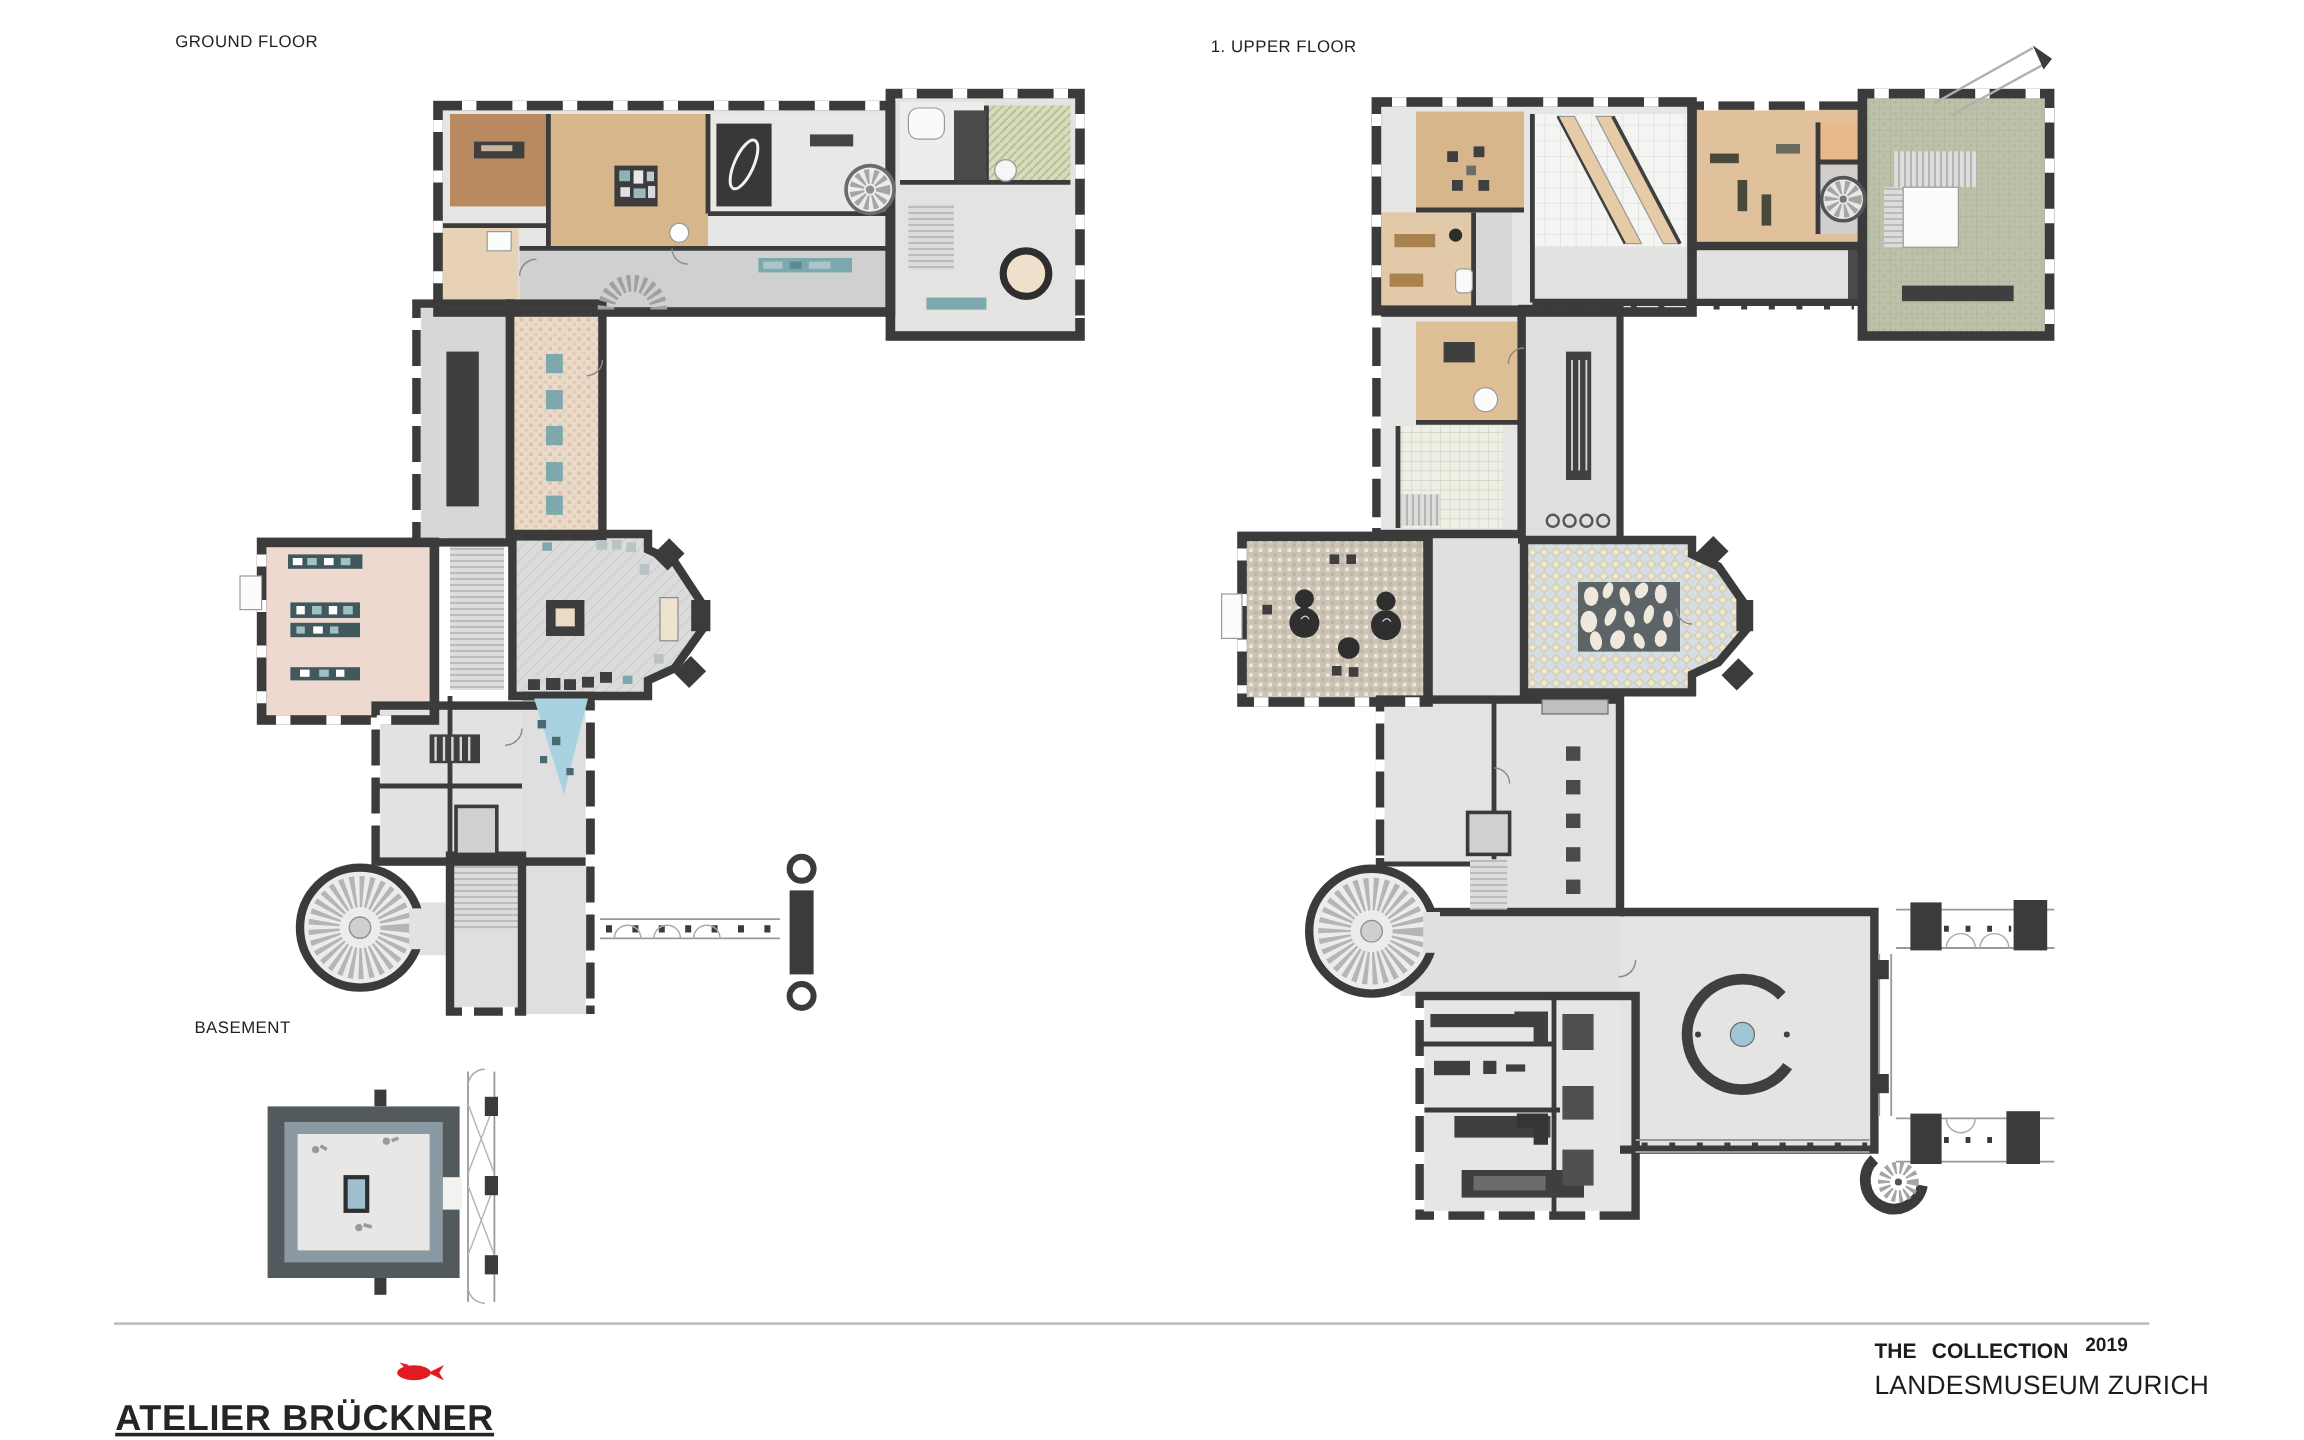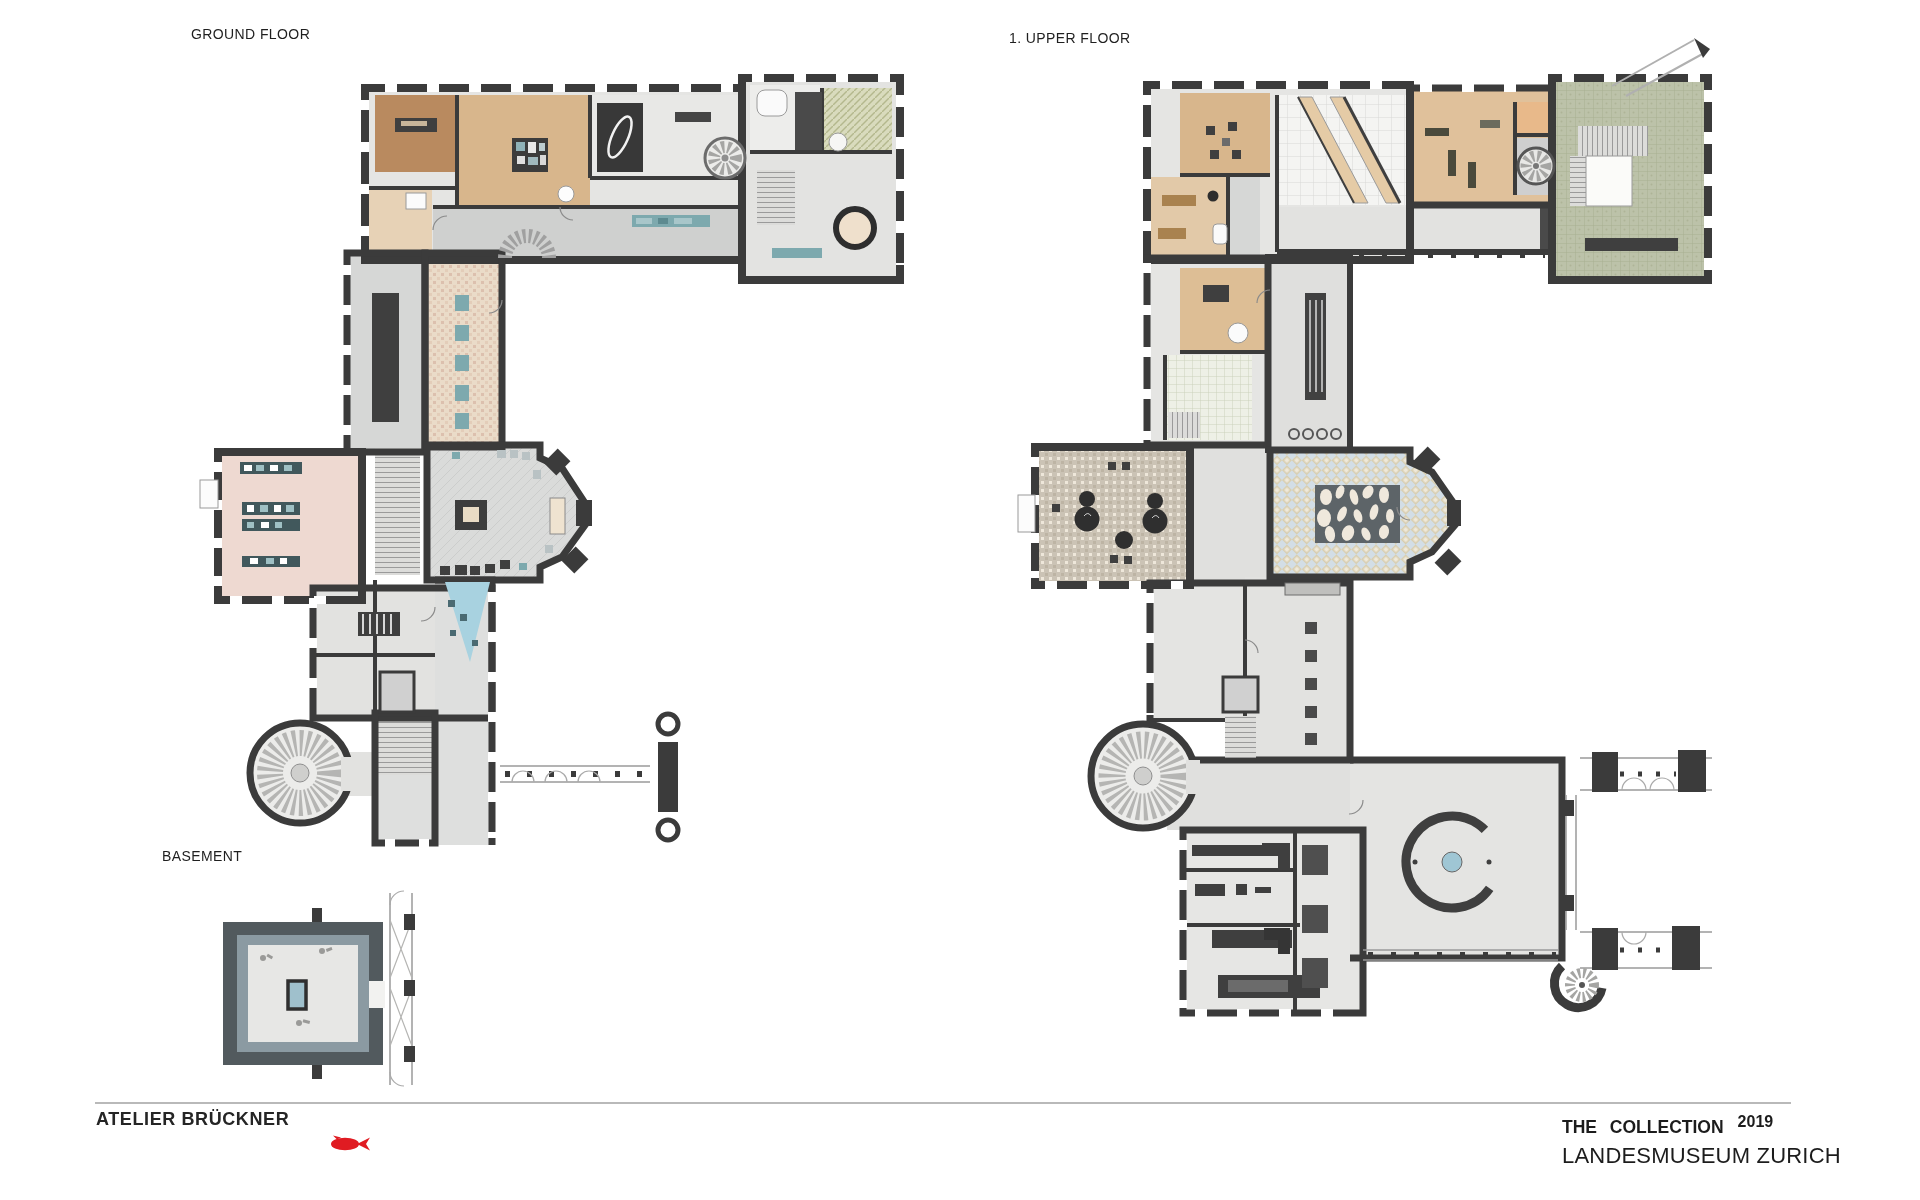--- a/index.html
+++ b/index.html
@@ -1,21 +1,21 @@
 <!DOCTYPE html>
 <html style="--ink: #1f1f1f; --brand-red: #e01b22; --wall-dark: #3b3b3b; --floor-light: #e5e5e3; --floor-mid: #d2d3d2; --wood-dark: #b98a5f; --wood: #d8b68c; --wood-pale: #e7d2b6; --room-pink: #eed9d1; --room-sage: #bcc2a9; --room-olive: #d9dbbd; --diamond-blue: #d3dee6; --diamond-beige: #d8ceb0; --taupe: #cbc3b5; --teal-case: #7da9ae; --slate: #8b9aa2; --water-blue: #a8d2e0;"><head>
 <meta charset="utf-8">
 <style>
   html,body{margin:0;padding:0;background:#fff;}
   .sheet{position:relative;width:1920px;height:1200px;background:#fff;overflow:hidden;
          font-family:"Liberation Sans",sans-serif;color:var(--ink,#1f1f1f);}
   .plan-label{position:absolute;font-size:14px;letter-spacing:.4px;color:var(--ink,#1f1f1f);white-space:nowrap;}
   .plan-svg{position:absolute;}
   .footer-rule{position:absolute;left:95px;top:1102px;width:1696px;height:2px;background:#b9b9b9;}
-  .logo{position:absolute;left:96px;top:1109px;font-size:18px;font-weight:bold;letter-spacing:.6px;color:#252525;white-space:nowrap;}
+  .logo{position:absolute;left:96px;top:1166px;font-size:30px;font-weight:bold;letter-spacing:.6px;color:#252525;white-space:nowrap;text-decoration:underline;}
   .fish{position:absolute;left:327px;top:1131px;}
   .fish path,.fish ellipse{fill:var(--brand-red,#e01b22);}
   .titleblock{position:absolute;left:1562px;top:1110px;width:260px;line-height:1.45;}
   .titleblock .t1{font-size:17.5px;font-weight:bold;word-spacing:8px;color:#1c1c1c;white-space:nowrap;}
   .titleblock .yr{font-size:16px;font-weight:bold;vertical-align:6px;margin-left:14px;word-spacing:0;}
   .titleblock .t2{font-size:22px;font-weight:normal;letter-spacing:.2px;color:#1c1c1c;white-space:nowrap;}
 </style>
 </head>
 <body>
 
@@ -65,21 +65,21 @@
         <rect width="5" height="40" fill="#dcdcda"></rect>
           <line x1="2.5" y1="0" x2="2.5" y2="40" stroke="#9a9a9a" stroke-width="1"></line>
       </pattern>
       <pattern id="herr" width="10" height="10" patternUnits="userSpaceOnUse">
         <rect width="10" height="10" fill="#dadbda"></rect>
           <path d="M0,10 L10,0" stroke="#cccdcc" stroke-width="1"></path>
       </pattern>
     </defs>
   </svg>
 
-  <div class="plan-label" style="left:146px;top:26px;margin-left:45px;">GROUND FLOOR</div>
+  <div class="plan-label" style="left:146px;top:26px;">GROUND FLOOR</div>
   <div class="plan-label" style="left:1009px;top:30px;">1. UPPER FLOOR</div>
   <div class="plan-label" style="left:162px;top:848px;">BASEMENT</div>
 
   <svg class="plan-svg" style="left:165px;top:55px" width="750" height="800" viewBox="165 55 750 800">
     <g>
 
       <rect x="365" y="88" width="377" height="172" fill="#e5e5e3"></rect>
       <rect x="375" y="95" width="82" height="77" fill="#b98a5f"></rect>
       <rect x="457" y="95" width="133" height="115" fill="#d8b68c"></rect>
       <rect x="368" y="190" width="64" height="62" fill="#e7d2b6"></rect>

